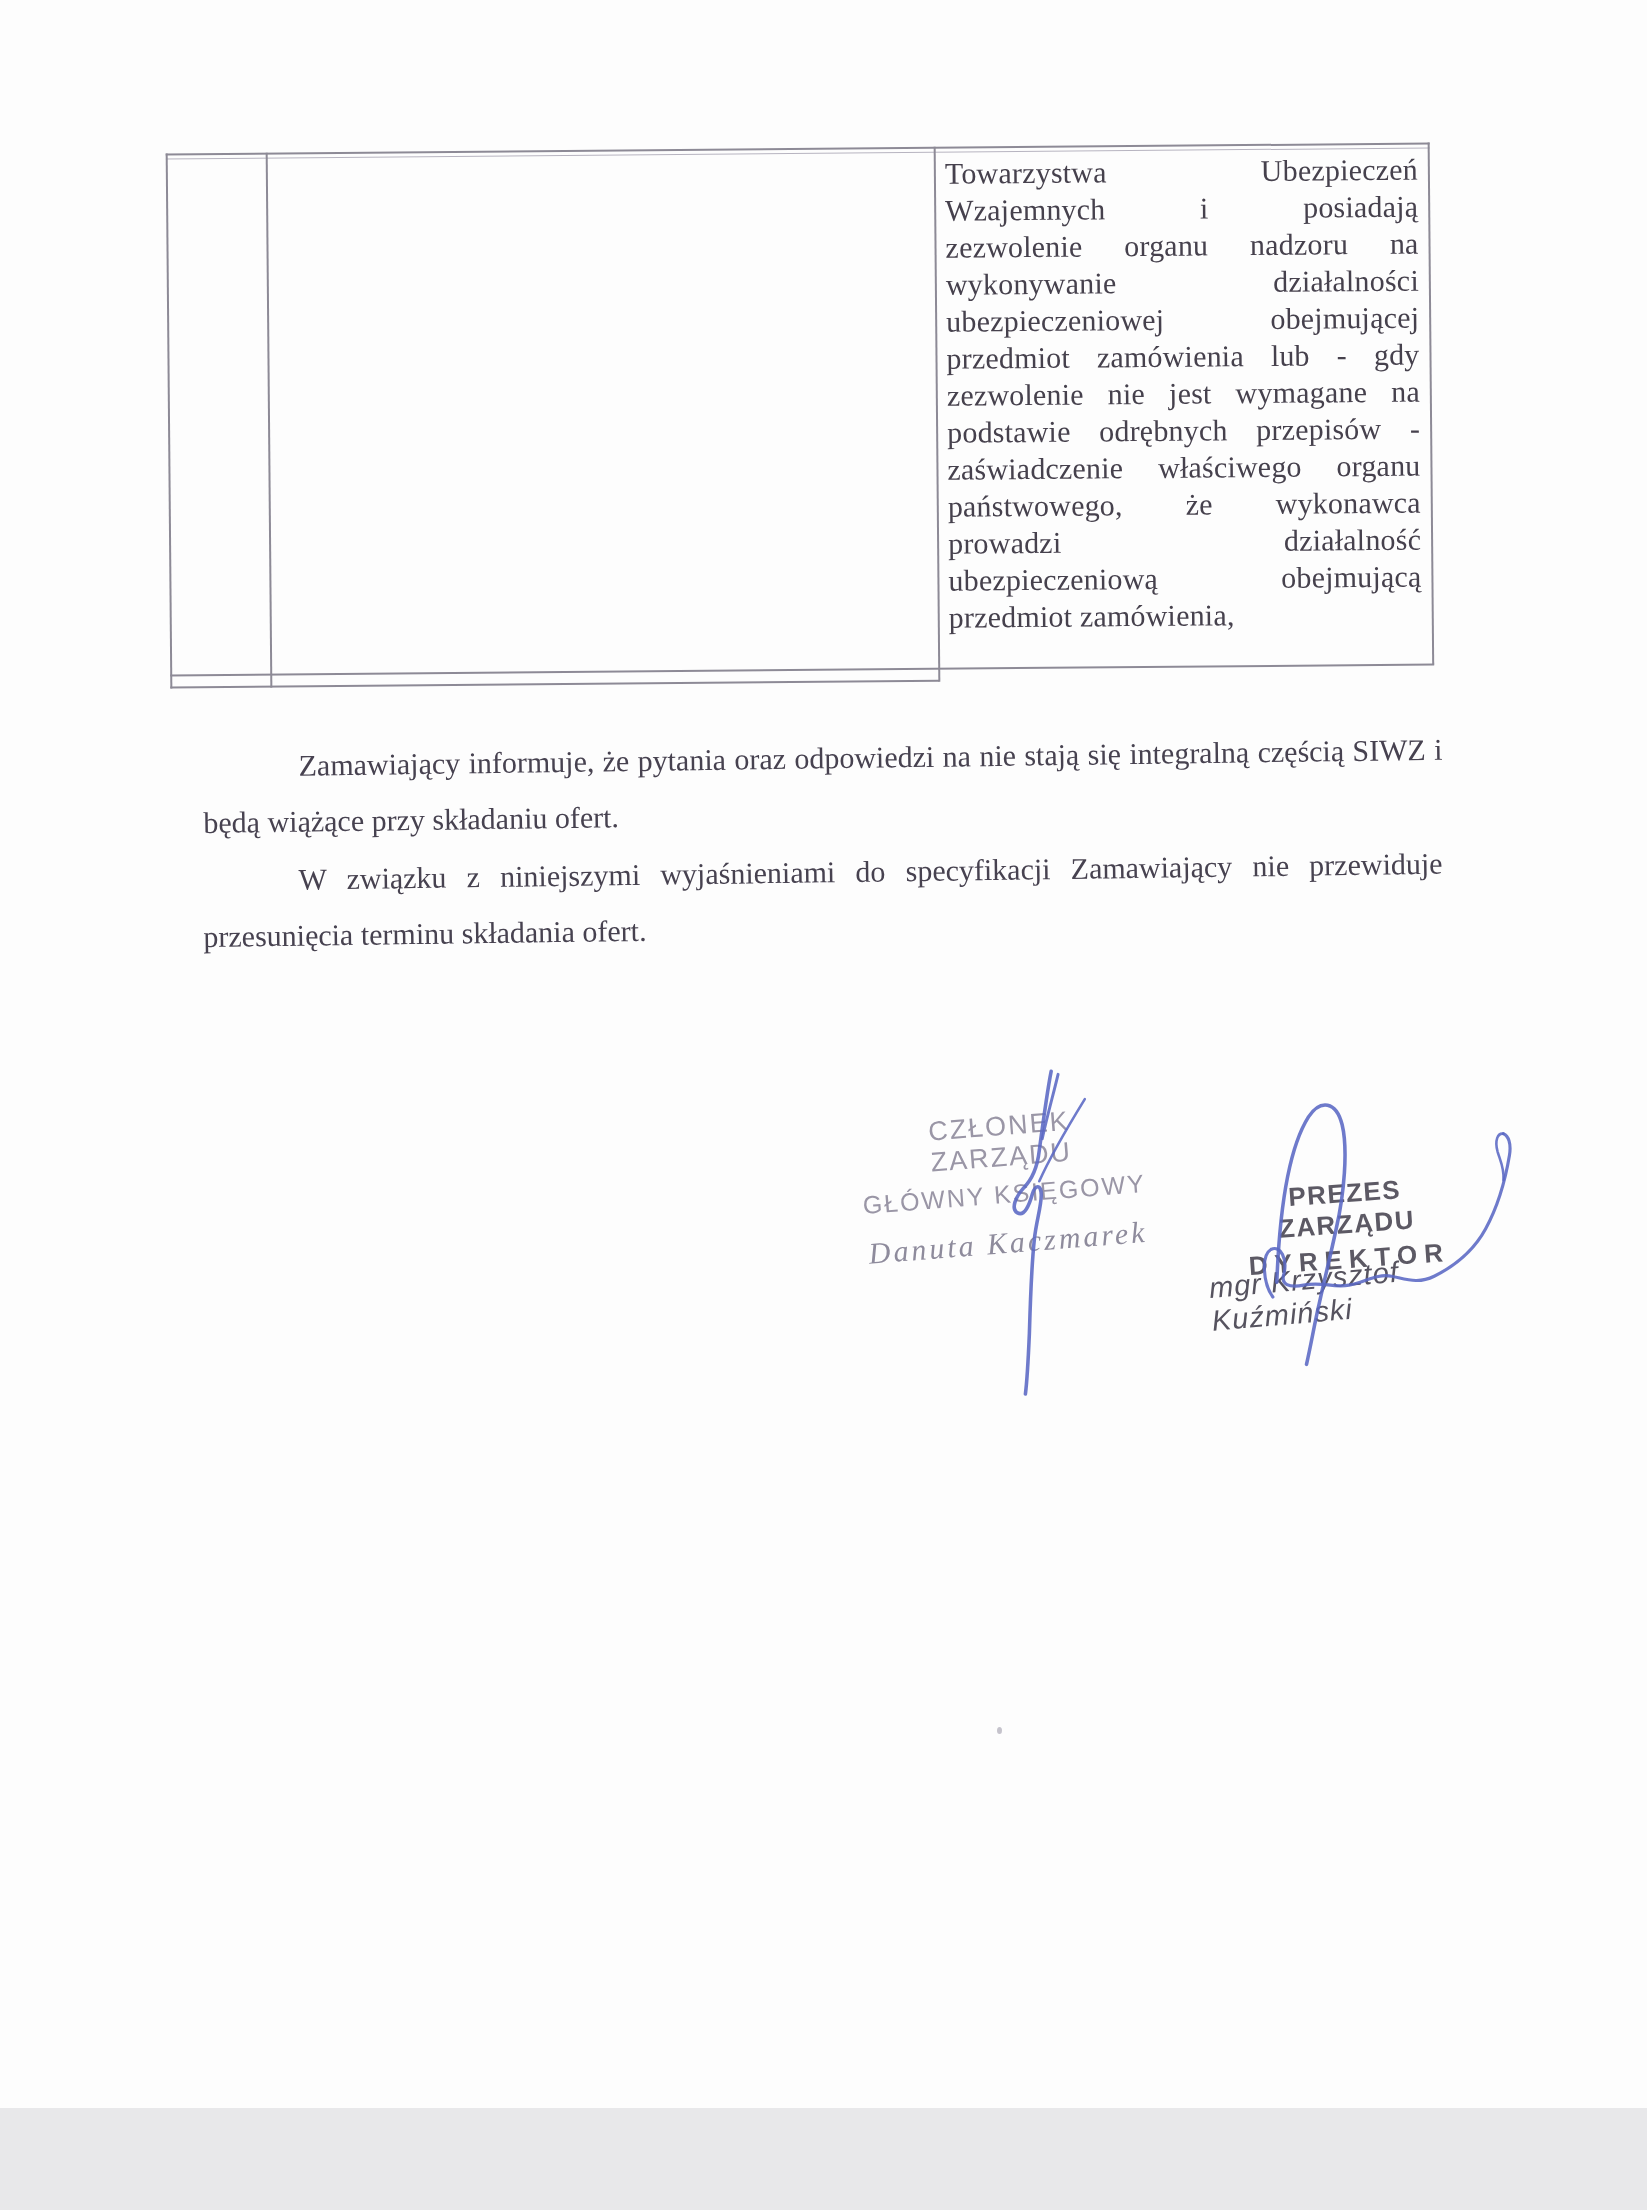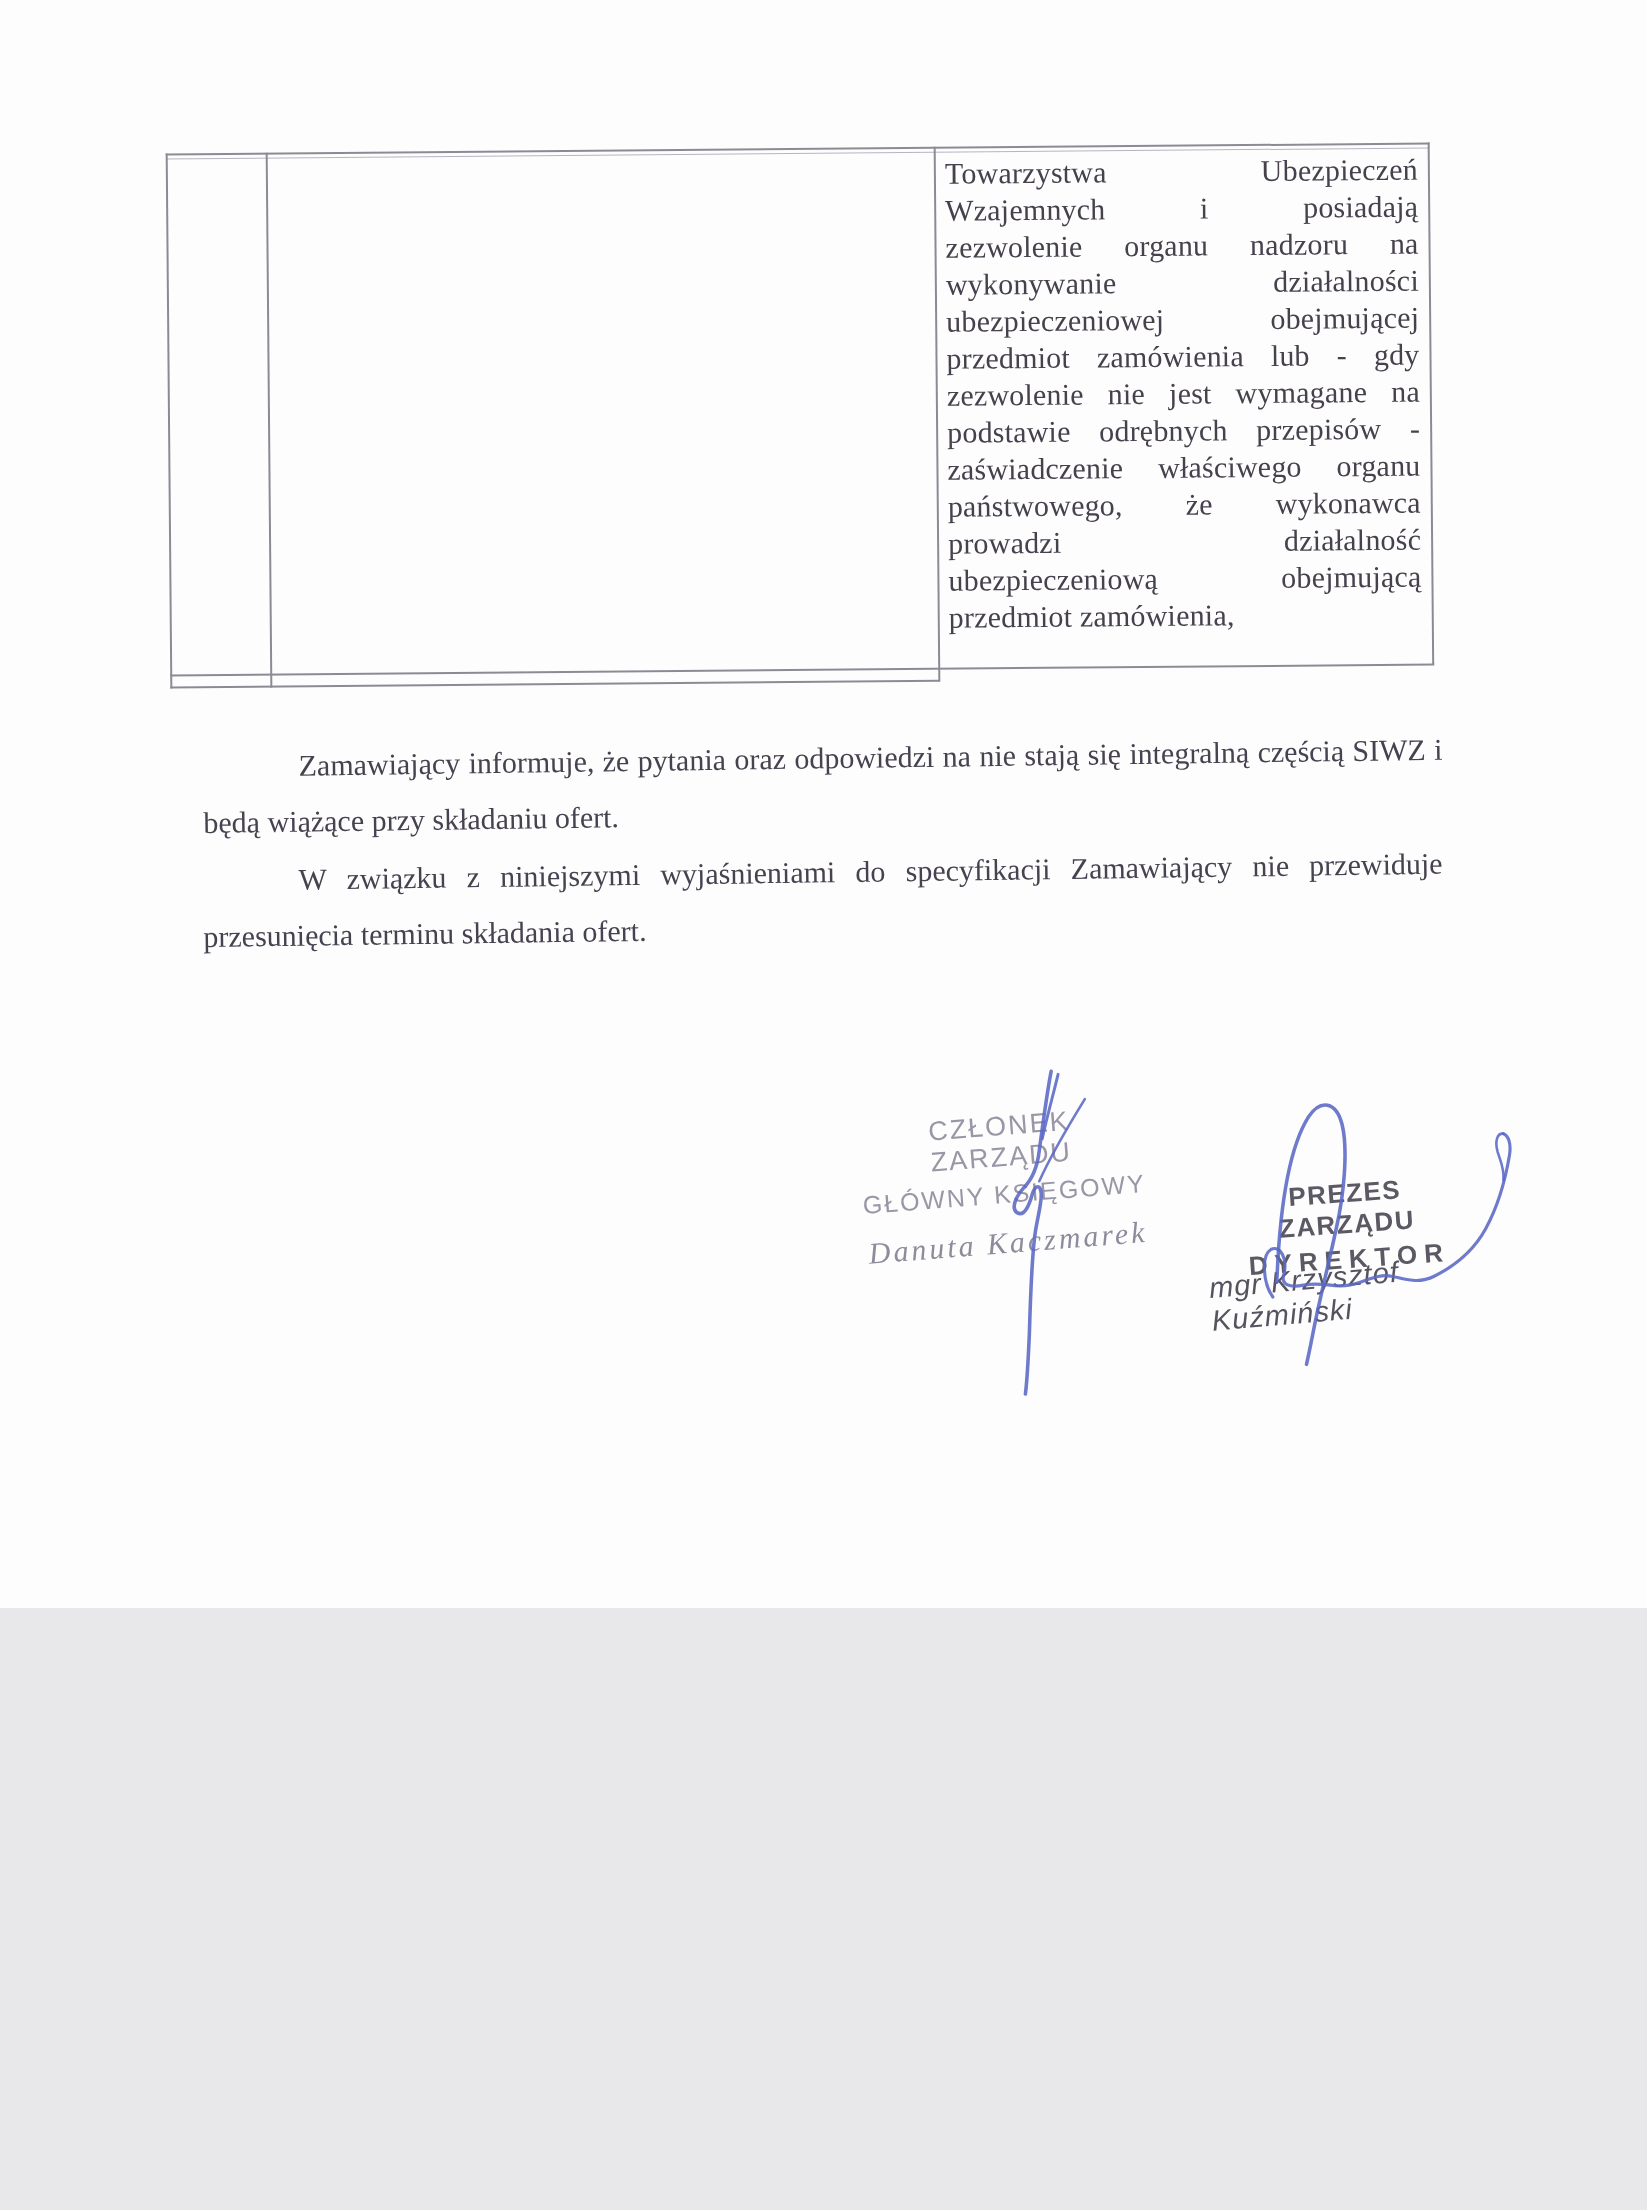--- a/index.html
+++ b/index.html
@@ -1,18 +1,18 @@
 <!DOCTYPE html>
 <html><head>
 <meta charset="utf-8">
 <style>
   html,body{margin:0;padding:0;background:#e8e8ea;}
   #page{
     position:relative;
-    width:1647px;height:1608px;
+    width:1647px;height:2108px;
     background:#fdfdfd;
     overflow:hidden;
     font-family:"Liberation Serif","DejaVu Serif",serif;
     color:#46414d;
   }
   
   #table{
     position:absolute;left:168px;top:148px;width:1264px;height:537px;
     transform:rotate(-0.5deg);
   }

